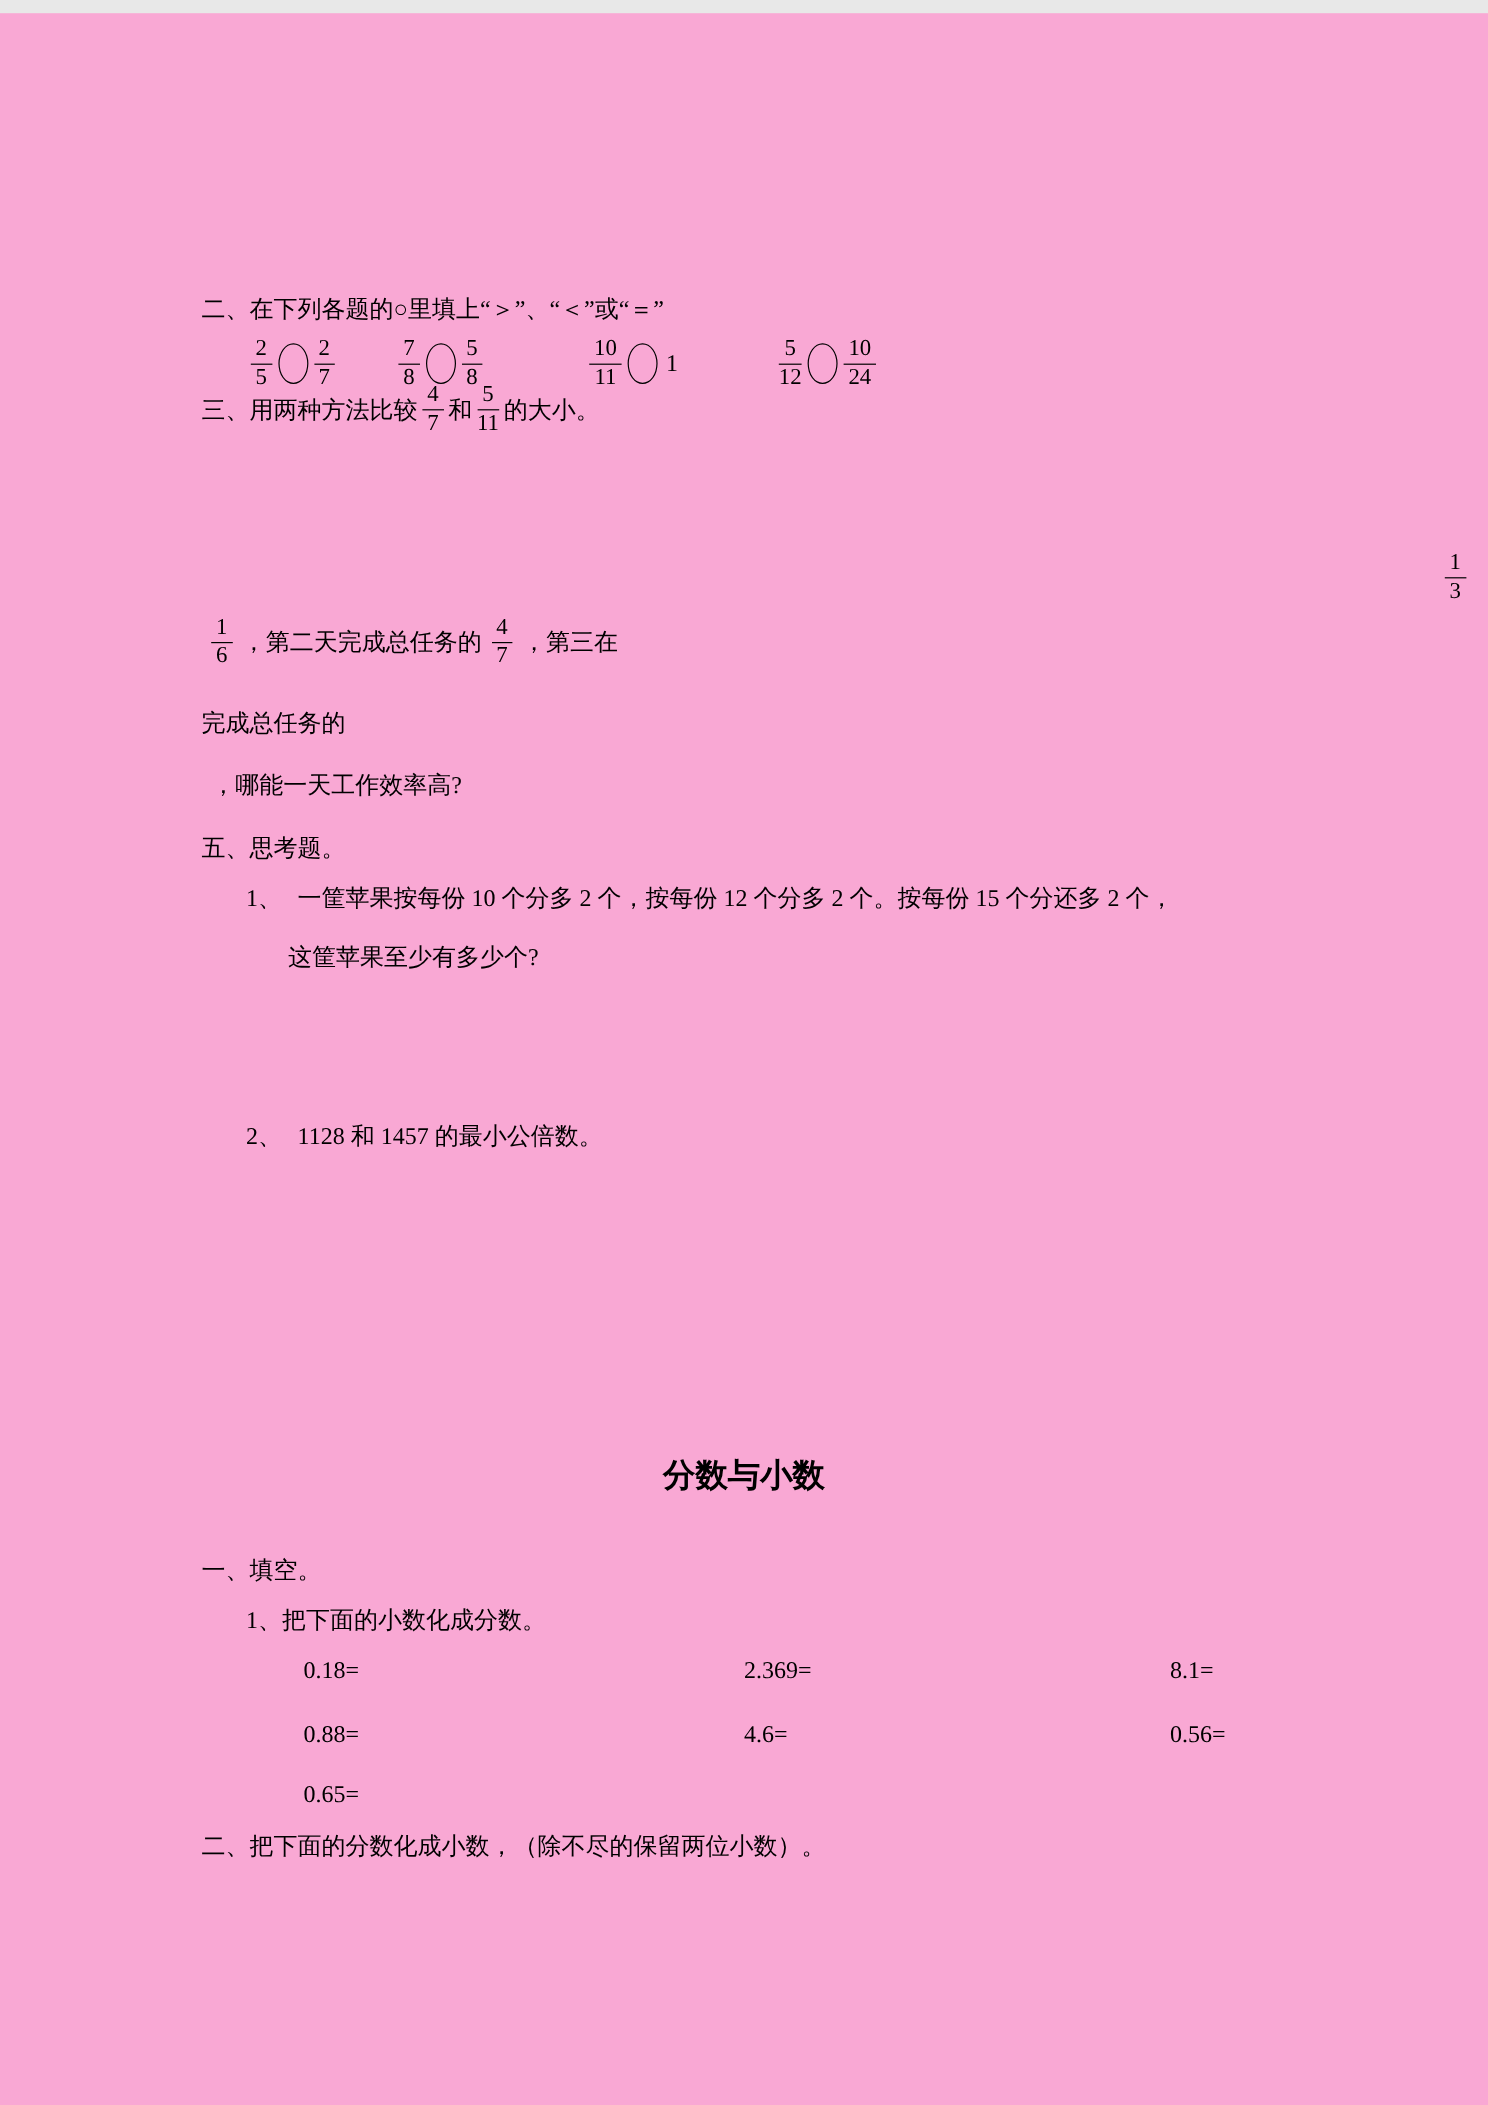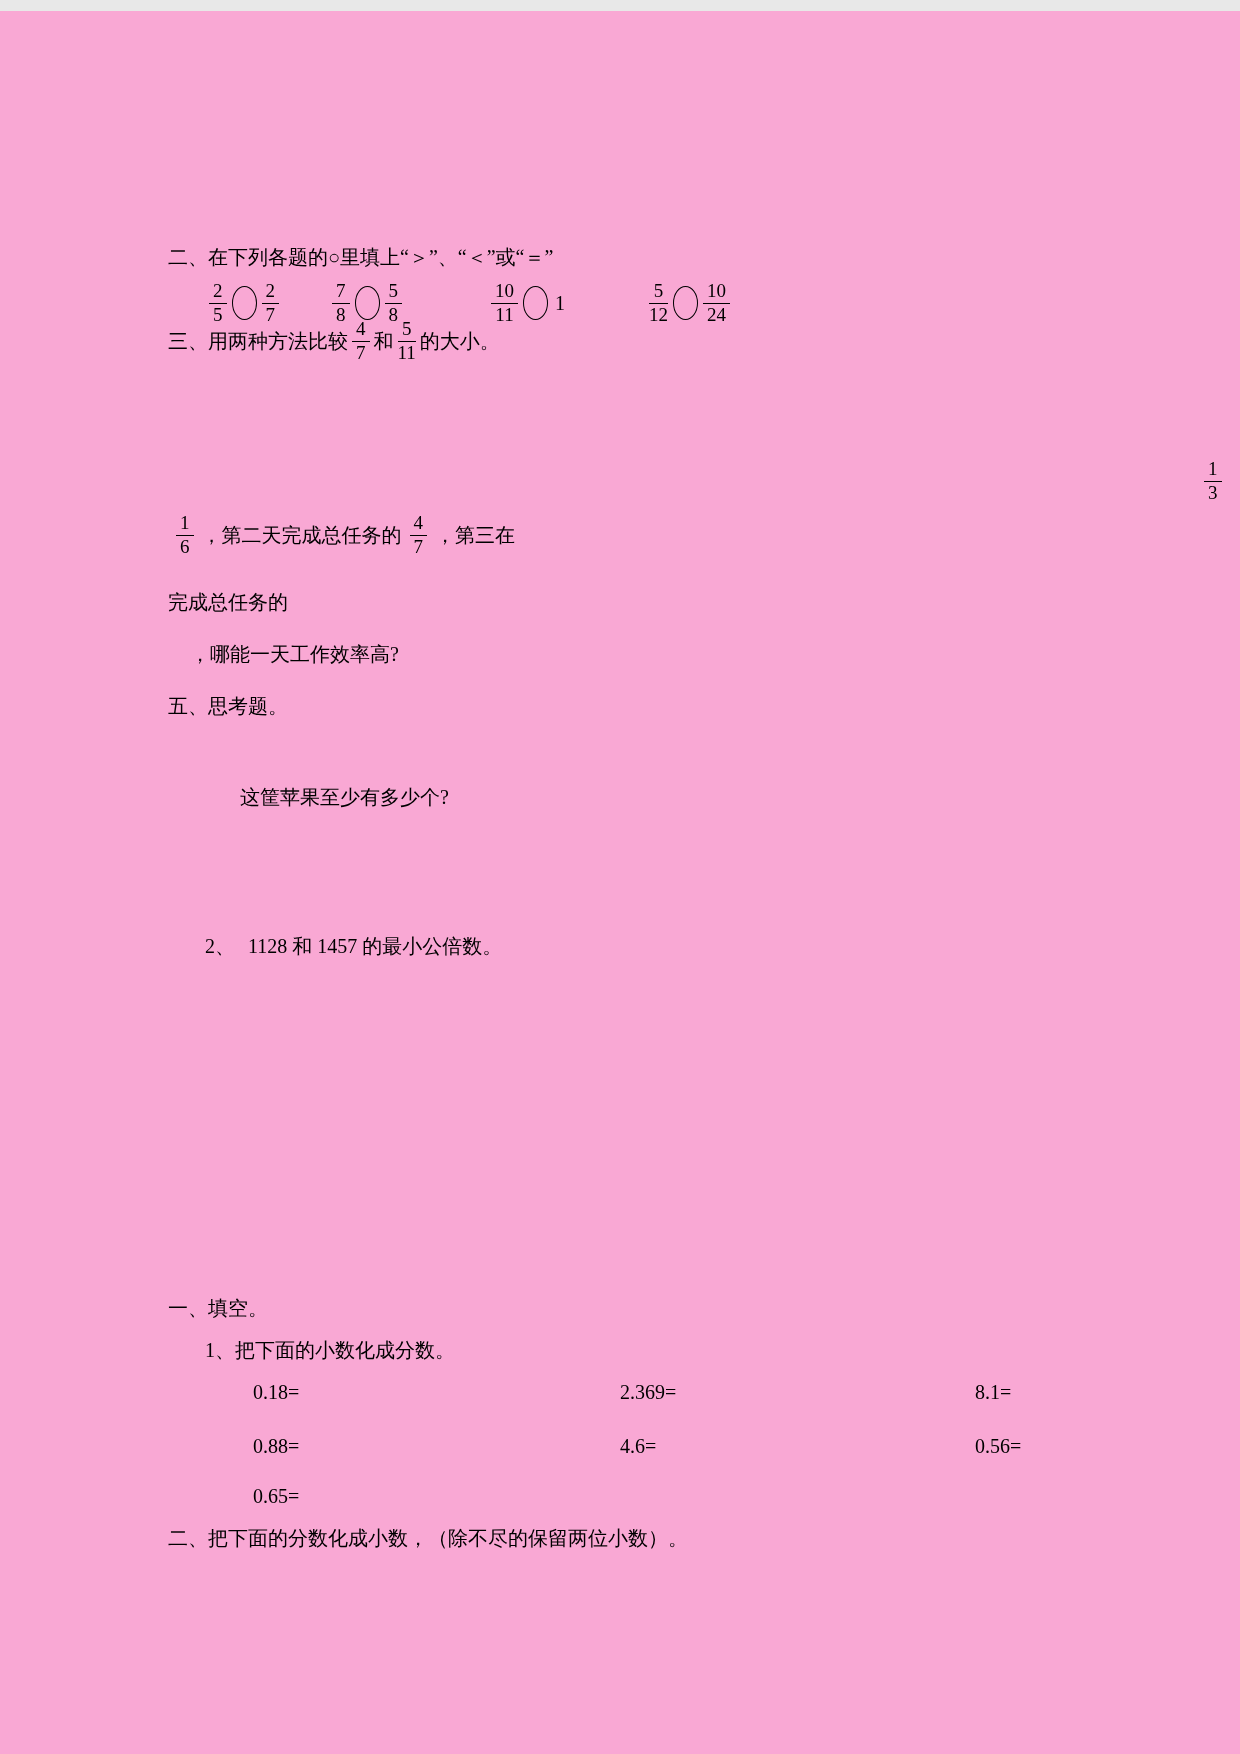--- a/index.html
+++ b/index.html
@@ -118,31 +118,36 @@
 
   <div class="abs" style="left:1200px; top:448px;">
     <span class="frac">
       <span class="num">1</span>
       <span class="den">3</span>
     </span>
   </div>
 
   <div class="abs" style="left:168px; top:578px;">完成总任务的</div>
 
-  <div class="abs" style="left:190px; top:630px;">，哪能一天工作效率高?</div>
+  <div class="abs" style="left:176px; top:630px;">，哪能一天工作效率高?</div>
 
   <div class="abs" style="left:168px; top:682px;">五、思考题。</div>
 
+  <div class="abs" style="left:205px; top:724px;">
+    <span>1、</span>
+    <span style="margin-left:8px;">一筐苹果按每份 10 个分多 2 个，按每份 12 个分多 2 个。按每份 15 个分还多 2 个，</span>
+  </div>
   <div class="abs" style="left:240px; top:773px;">这筐苹果至少有多少个?</div>
 
   <div class="abs" style="left:205px; top:922px;">
     <span>2、</span>
     <span style="margin-left:8px;">1128 和 1457 的最小公倍数。</span>
   </div>
 
+  <div class="abs ws2-title" style="top:1200px;">分数与小数</div>
 
   <div class="abs" style="left:168px; top:1284px;">一、填空。</div>
 
   <div class="abs" style="left:205px; top:1326px;">1、把下面的小数化成分数。</div>
 
   <div class="abs" style="left:253px; top:1370px;">0.18=</div>
   <div class="abs" style="left:620px; top:1370px;">2.369=</div>
   <div class="abs" style="left:975px; top:1370px;">8.1=</div>
 
   <div class="abs" style="left:253px; top:1424px;">0.88=</div>

